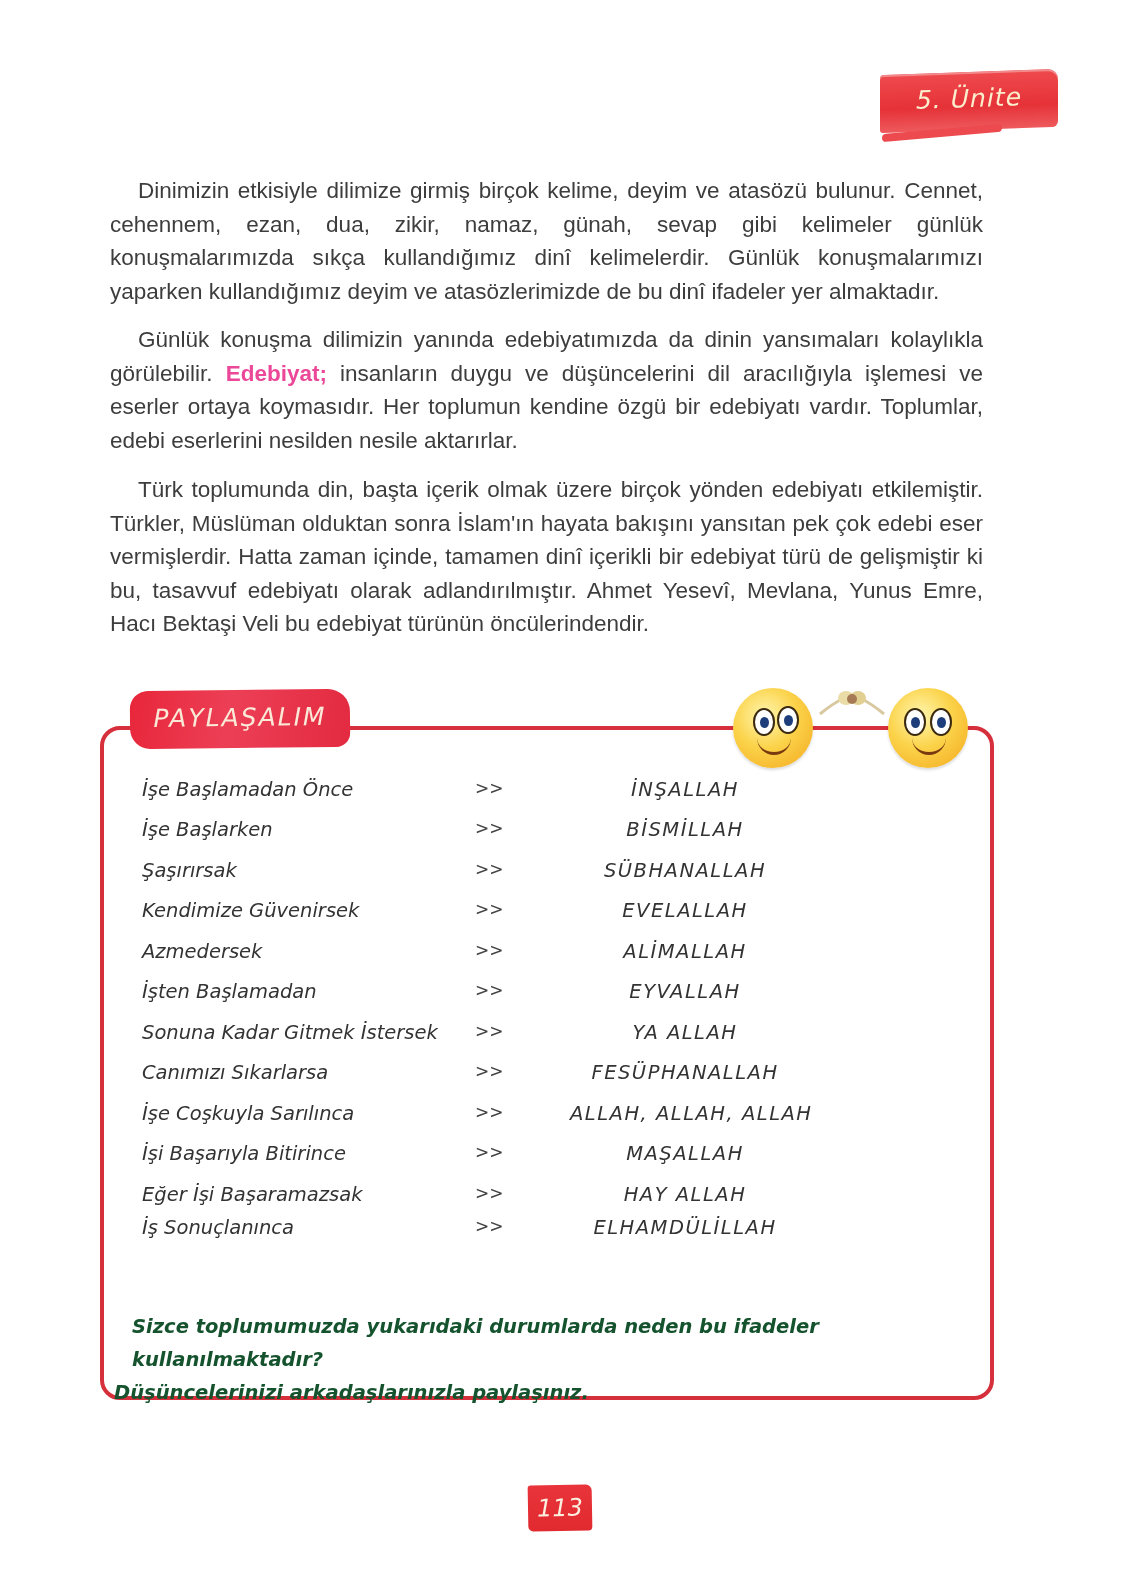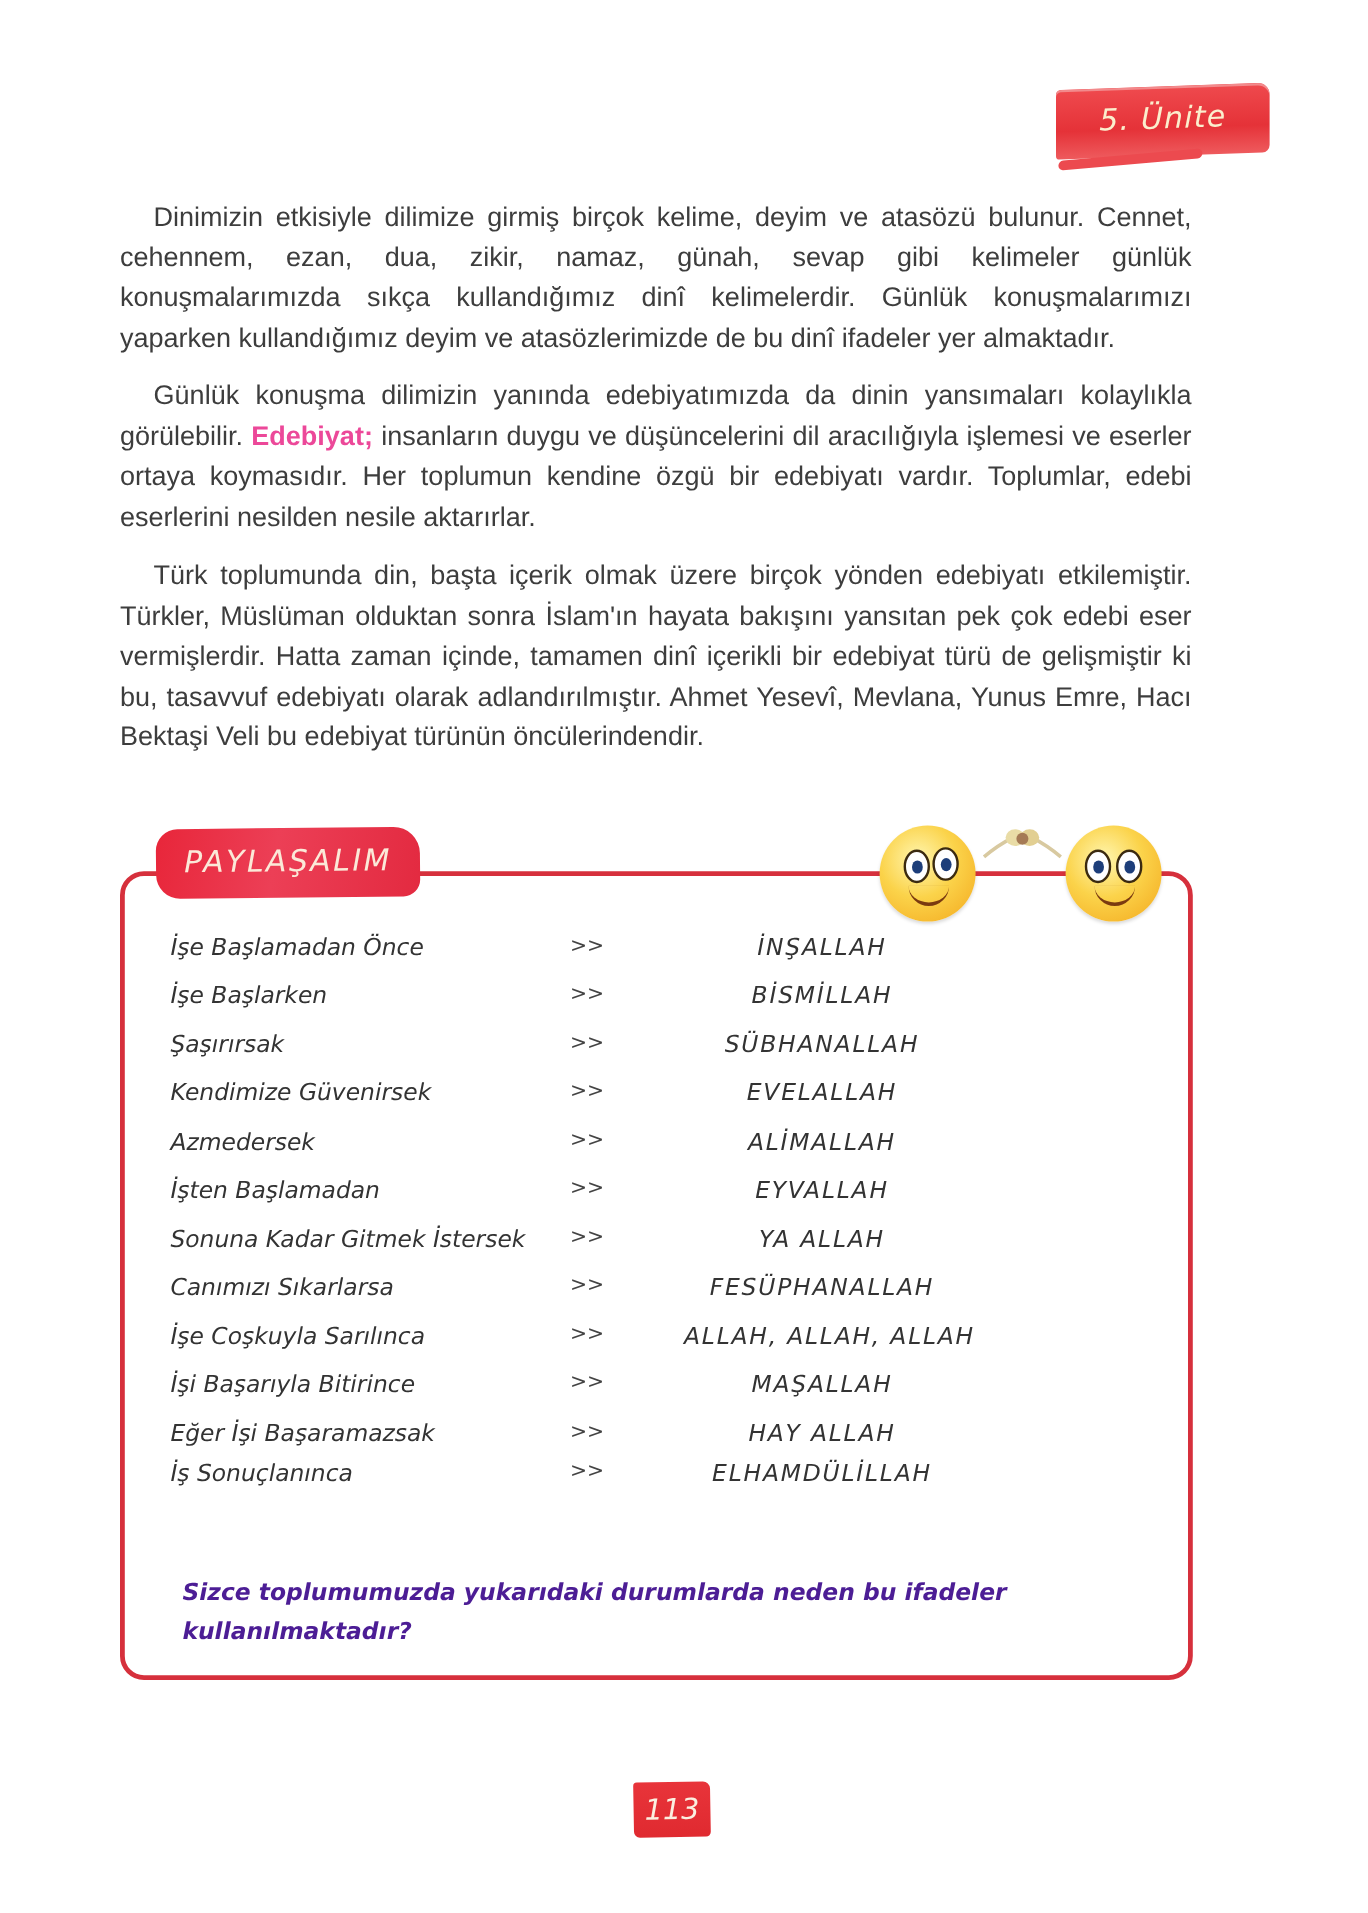--- a/index.html
+++ b/index.html
@@ -19,21 +19,21 @@
     }
     .unit-label {
       position: absolute; left: 0; right: 0; top: 12px; text-align: center;
       color: #fbeecd; font-size: 25px; font-style: italic; letter-spacing: 1px;
       font-family: "DejaVu Sans", sans-serif;
     }
     .body-text {
       position: absolute; left: 100px; width: 893px; font-size: 22.5px; line-height: 33.5px;
       text-align: justify; color: #3d3d3d; font-family: "Liberation Sans", sans-serif;
     }
-    .body-text p { margin: 0; text-indent: 28px; }
+    .body-text p { margin: 10px; text-indent: 28px; }
     .body-text b { color: #ec4899; }
     #p1 { top: 164px; }
     #p2 { top: 313px; }
     #p3 { top: 463px; }
 
     .share-box {
       position: absolute; left: 100px; top: 726px; width: 886px; height: 666px;
       border: 4px solid #d6303c; border-radius: 20px; background: #fff;
     }
     .share-header {
@@ -70,23 +70,23 @@
     }
 
     .table { position: absolute; left: 142px; top: 773px; }
     .row { position: absolute; left: 0; height: 30px; width: 640px; font-style: italic;
       font-family: "DejaVu Sans", sans-serif; font-size: 19.5px; color: #333; }
     .row .sit { position: absolute; left: 0; top: 0; white-space: nowrap; text-align: center; }
     .row .arrow { position: absolute; left: 333px; top: 0; font-style: normal; font-size: 17px; color: #444; }
     .row .expr { position: absolute; left: 387px; width: 230px; top: 0; text-align: center; letter-spacing: 1.5px; white-space: nowrap; margin-left: 41px; }
 
     .question {
-      position: absolute; left: 134px; top: 1310px; width: 840px;
+      position: absolute; left: 114px; top: 1310px; width: 840px;
       font-family: "DejaVu Sans", sans-serif; font-style: italic; font-weight: bold;
-      font-size: 19.5px; line-height: 33px; color: #4c1d95;
+      font-size: 19.5px; line-height: 33px; color: #14532d;
     }
     .question .q1 { padding-left: 18px; display: block; }
 
     .page-number-badge {
       position: absolute; left: 528px; top: 1485px; width: 64px; height: 46px;
       background: linear-gradient(180deg, #e8343a, #e02a30);
       border-radius: 3px 6px 4px 5px; transform: rotate(-1deg);
     }
     .page-number {
       position: absolute; left: 0; right: 0; top: 9px; text-align: center;
@@ -191,17 +191,18 @@
   </div>
   <div class="row" style="top:443px;">
     <span class="sit">İş Sonuçlanınca</span>
     <span class="arrow">&gt;&gt;</span>
     <span class="expr">ELHAMDÜLİLLAH</span>
   </div>
 </div>
 
 <div class="question">
   <span class="q1">Sizce toplumumuzda yukarıdaki durumlarda neden bu ifadeler kullanılmaktadır?</span>
+  <span>Düşüncelerinizi arkadaşlarınızla paylaşınız.</span>
 </div>
 
 <div class="page-number-badge">
   <span class="page-number">113</span>
 </div>
 
 </body></html>

